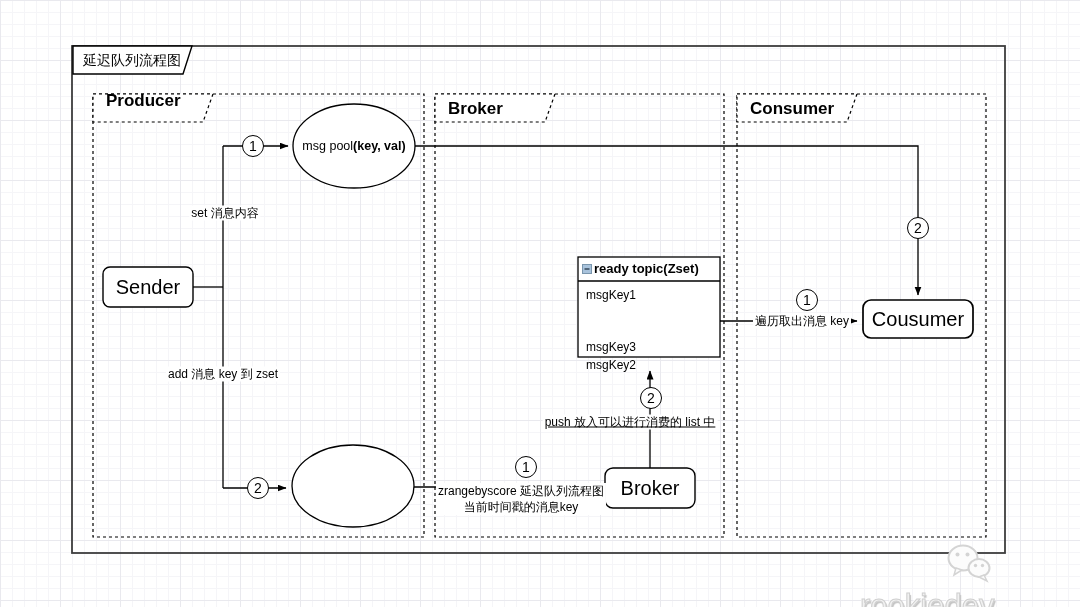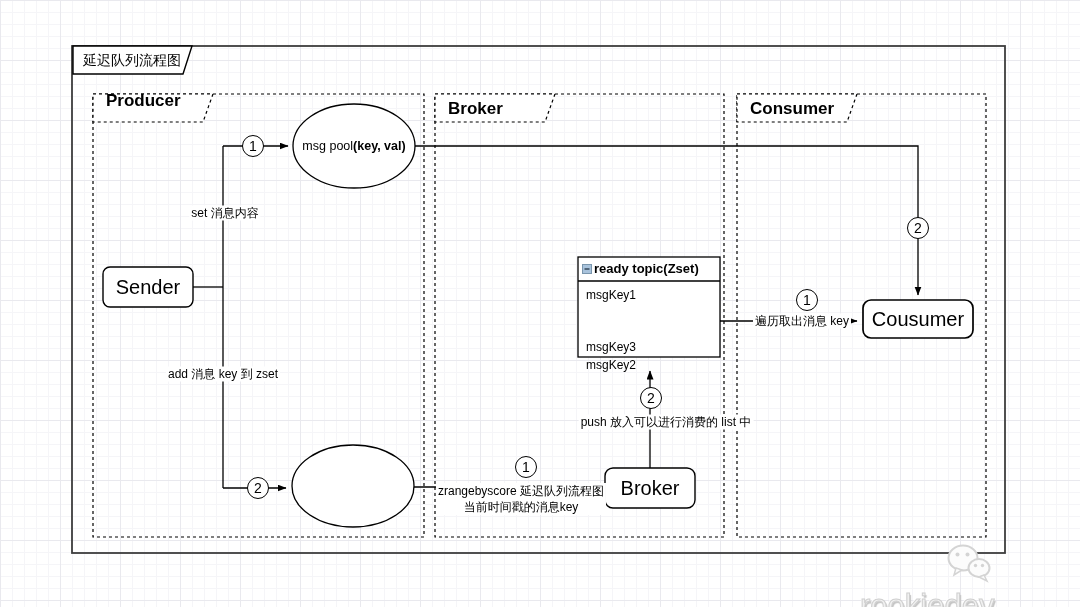--- a/index.html
+++ b/index.html
@@ -109,21 +109,21 @@
   <div class="abs ctr circ" style="left:651px;top:398px;">2</div>
   <div class="abs ctr circ" style="left:807px;top:300px;">1</div>
   <div class="abs ctr circ" style="left:918px;top:228px;">2</div>
 
   <div class="abs ctr lbl" style="left:225px;top:213px;">set 消息内容</div>
   <div class="abs ctr lbl" style="left:223px;top:374px;">add 消息 key 到 zset</div>
   <div class="abs ctr lbl2" style="left:521px;top:499px;">
     <div>zrangebyscore 延迟队列流程图</div>
     <div>当前时间戳的消息key</div>
   </div>
-  <div class="abs ctr lbl" style="left:666px;top:422px;">push 放入可以进行消费的 list 中</div>
+  <div class="abs ctr lbl" style="left:630px;top:422px;text-decoration:underline;">push 放入可以进行消费的 list 中</div>
   <div class="abs ctr lbl" style="left:802px;top:321px;">遍历取出消息 key</div>
 
   <div class="abs" style="left:860px;top:540px;display:flex;align-items:flex-end;flex-direction:column;">
     <svg width="50" height="48" viewBox="0 0 50 48">
       <ellipse cx="19" cy="18" rx="14.5" ry="12.5" fill="#fcfcfc" stroke="#d4d4d4" stroke-width="2"></ellipse>
       <path d="M12 28 L10 35 L18 30 Z" fill="#fcfcfc" stroke="#d4d4d4" stroke-width="1.5"></path>
       <circle cx="13.5" cy="14.5" r="2" fill="#d4d4d4"></circle>
       <circle cx="23.5" cy="14.5" r="2" fill="#d4d4d4"></circle>
       <ellipse cx="35" cy="28" rx="10.5" ry="9" fill="#fcfcfc" stroke="#d4d4d4" stroke-width="2"></ellipse>
       <path d="M40 35 L43 41 L35 37 Z" fill="#fcfcfc" stroke="#d4d4d4" stroke-width="1.5"></path>

